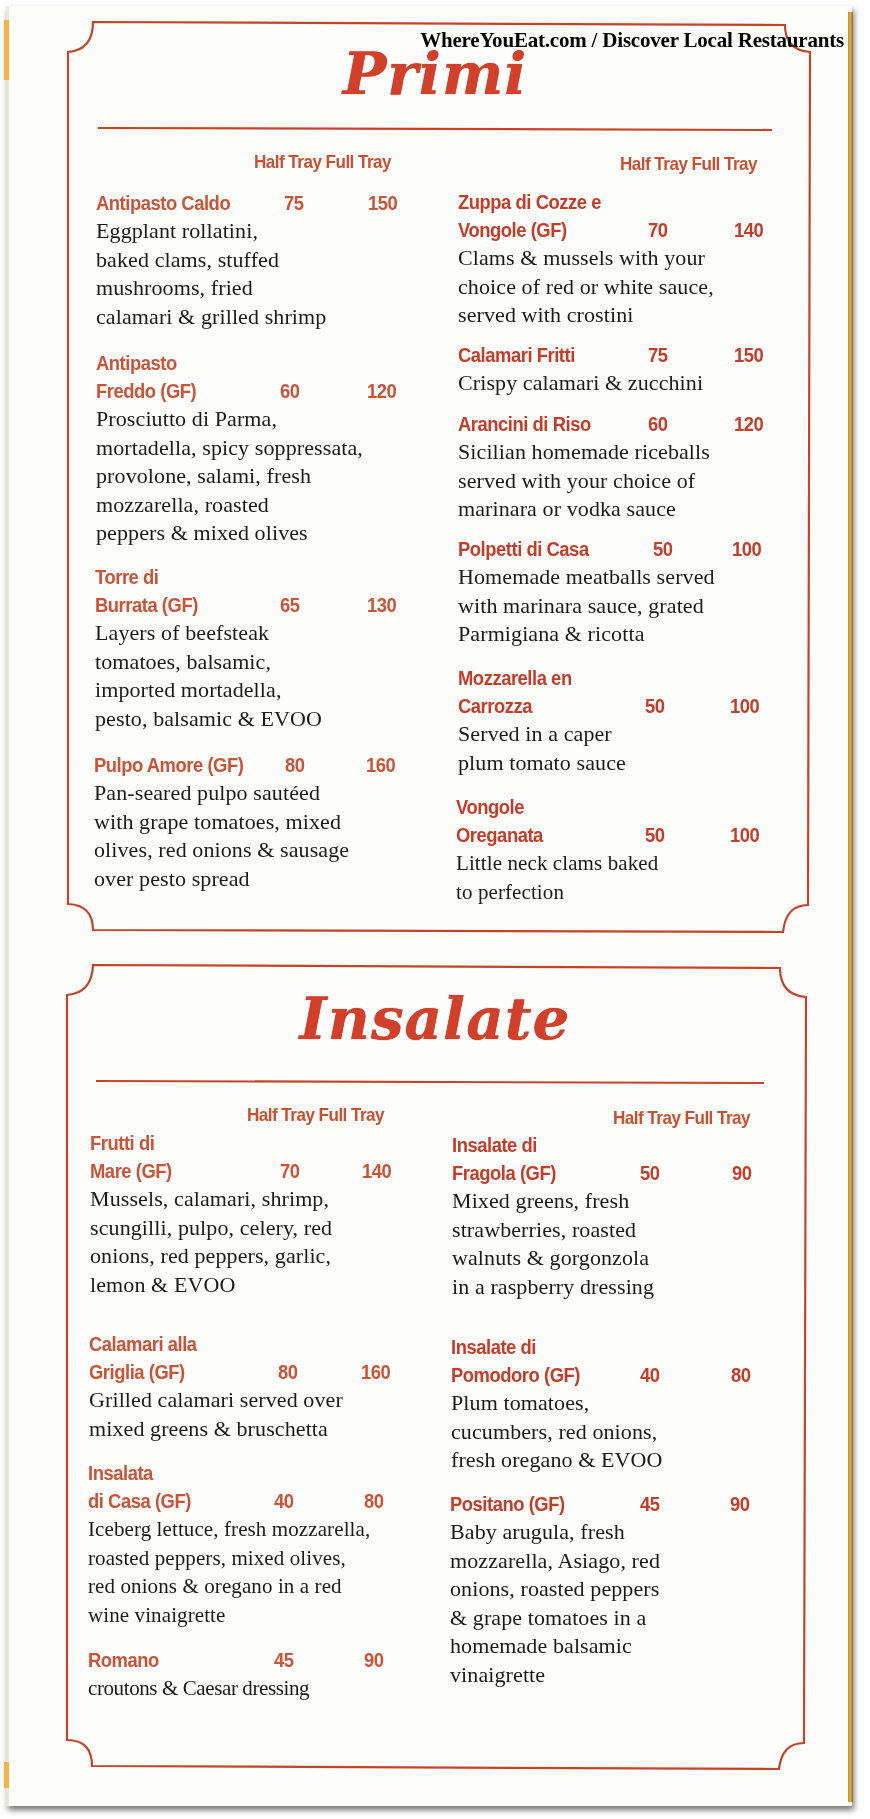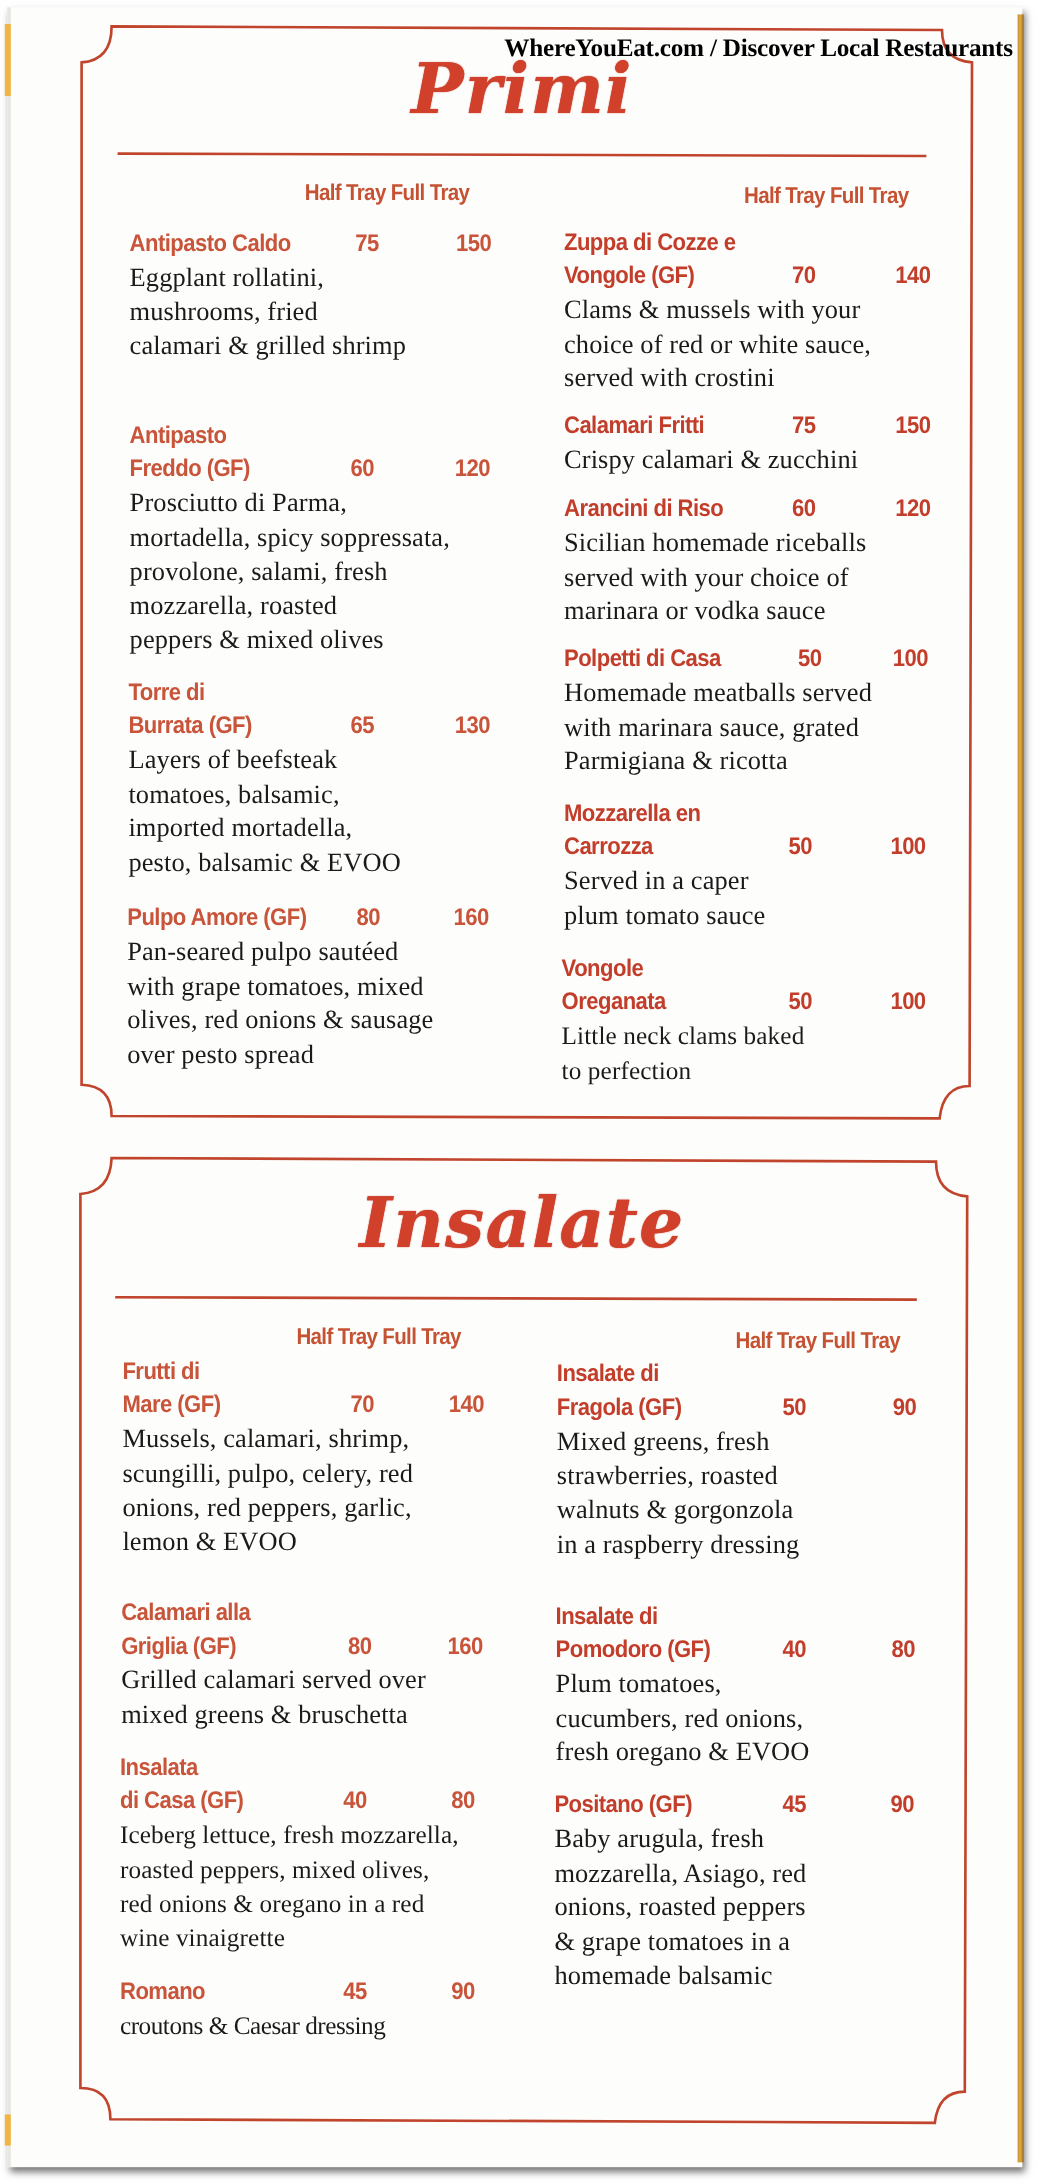--- a/index.html
+++ b/index.html
@@ -40,21 +40,21 @@
       color: #d0402a; letter-spacing: 1px;
       text-shadow: 0 0 1px #b83220;
     }
     .title-primi { top: 40px; font-size: 58px; }
     .title-insalate { top: 985px; font-size: 58px; }
     .tray-header {
       position: absolute; font-family: "Liberation Sans", sans-serif; font-weight: bold;
       font-size: 19px; color: #c65234; letter-spacing: -0.6px; white-space: nowrap;
       transform: scaleX(0.9); transform-origin: left top;
     }
-    .item { position: absolute; width: 340px; margin-left: 12px; }
+    .item { position: absolute; width: 340px; }
     .item-head {
       position: relative; font-family: "Liberation Sans", sans-serif; font-weight: bold;
       font-size: 20px; line-height: 28px; color: #c8543a; letter-spacing: -0.5px;
     }
     .right .item-head { color: #c23e2b; }
     .item-name { display: block; white-space: nowrap; transform: scaleX(0.92); transform-origin: left center; }
     .price { position: absolute; bottom: 0; white-space: nowrap; transform: scaleX(0.92); transform-origin: left center; }
     .price-half { left: 190px; }
     .price-full { left: 275px; }
     .item-desc {
@@ -89,20 +89,21 @@
 <div class="tray-header" style="left:620px; top:153px;">Half Tray Full Tray</div>
 
 <div class="item" style="left:96px; top:189px;">
   <div class="item-head">
     <span class="item-name">Antipasto Caldo</span>
     <span class="price price-half" style="left:188px">75</span>
     <span class="price price-full" style="left:272px">150</span>
   </div>
   <div class="item-desc">
     <div>Eggplant rollatini,</div>
+    <div>baked clams, stuffed</div>
     <div>mushrooms, fried</div>
     <div>calamari &amp; grilled shrimp</div>
   </div>
 </div>
 
 <div class="item" style="left:96px; top:349px;">
   <div class="item-head">
     <span class="item-name">Antipasto</span>
     <span class="item-name">Freddo (GF)</span>
     <span class="price price-half" style="left:184px">60</span>
@@ -316,14 +317,15 @@
     <span class="item-name">Positano (GF)</span>
     <span class="price price-half" style="left:190px">45</span>
     <span class="price price-full" style="left:280px">90</span>
   </div>
   <div class="item-desc">
     <div>Baby arugula, fresh</div>
     <div>mozzarella, Asiago, red</div>
     <div>onions, roasted peppers</div>
     <div>&amp; grape tomatoes in a</div>
     <div>homemade balsamic</div>
+    <div>vinaigrette</div>
   </div>
 </div>
 
 </body></html>

